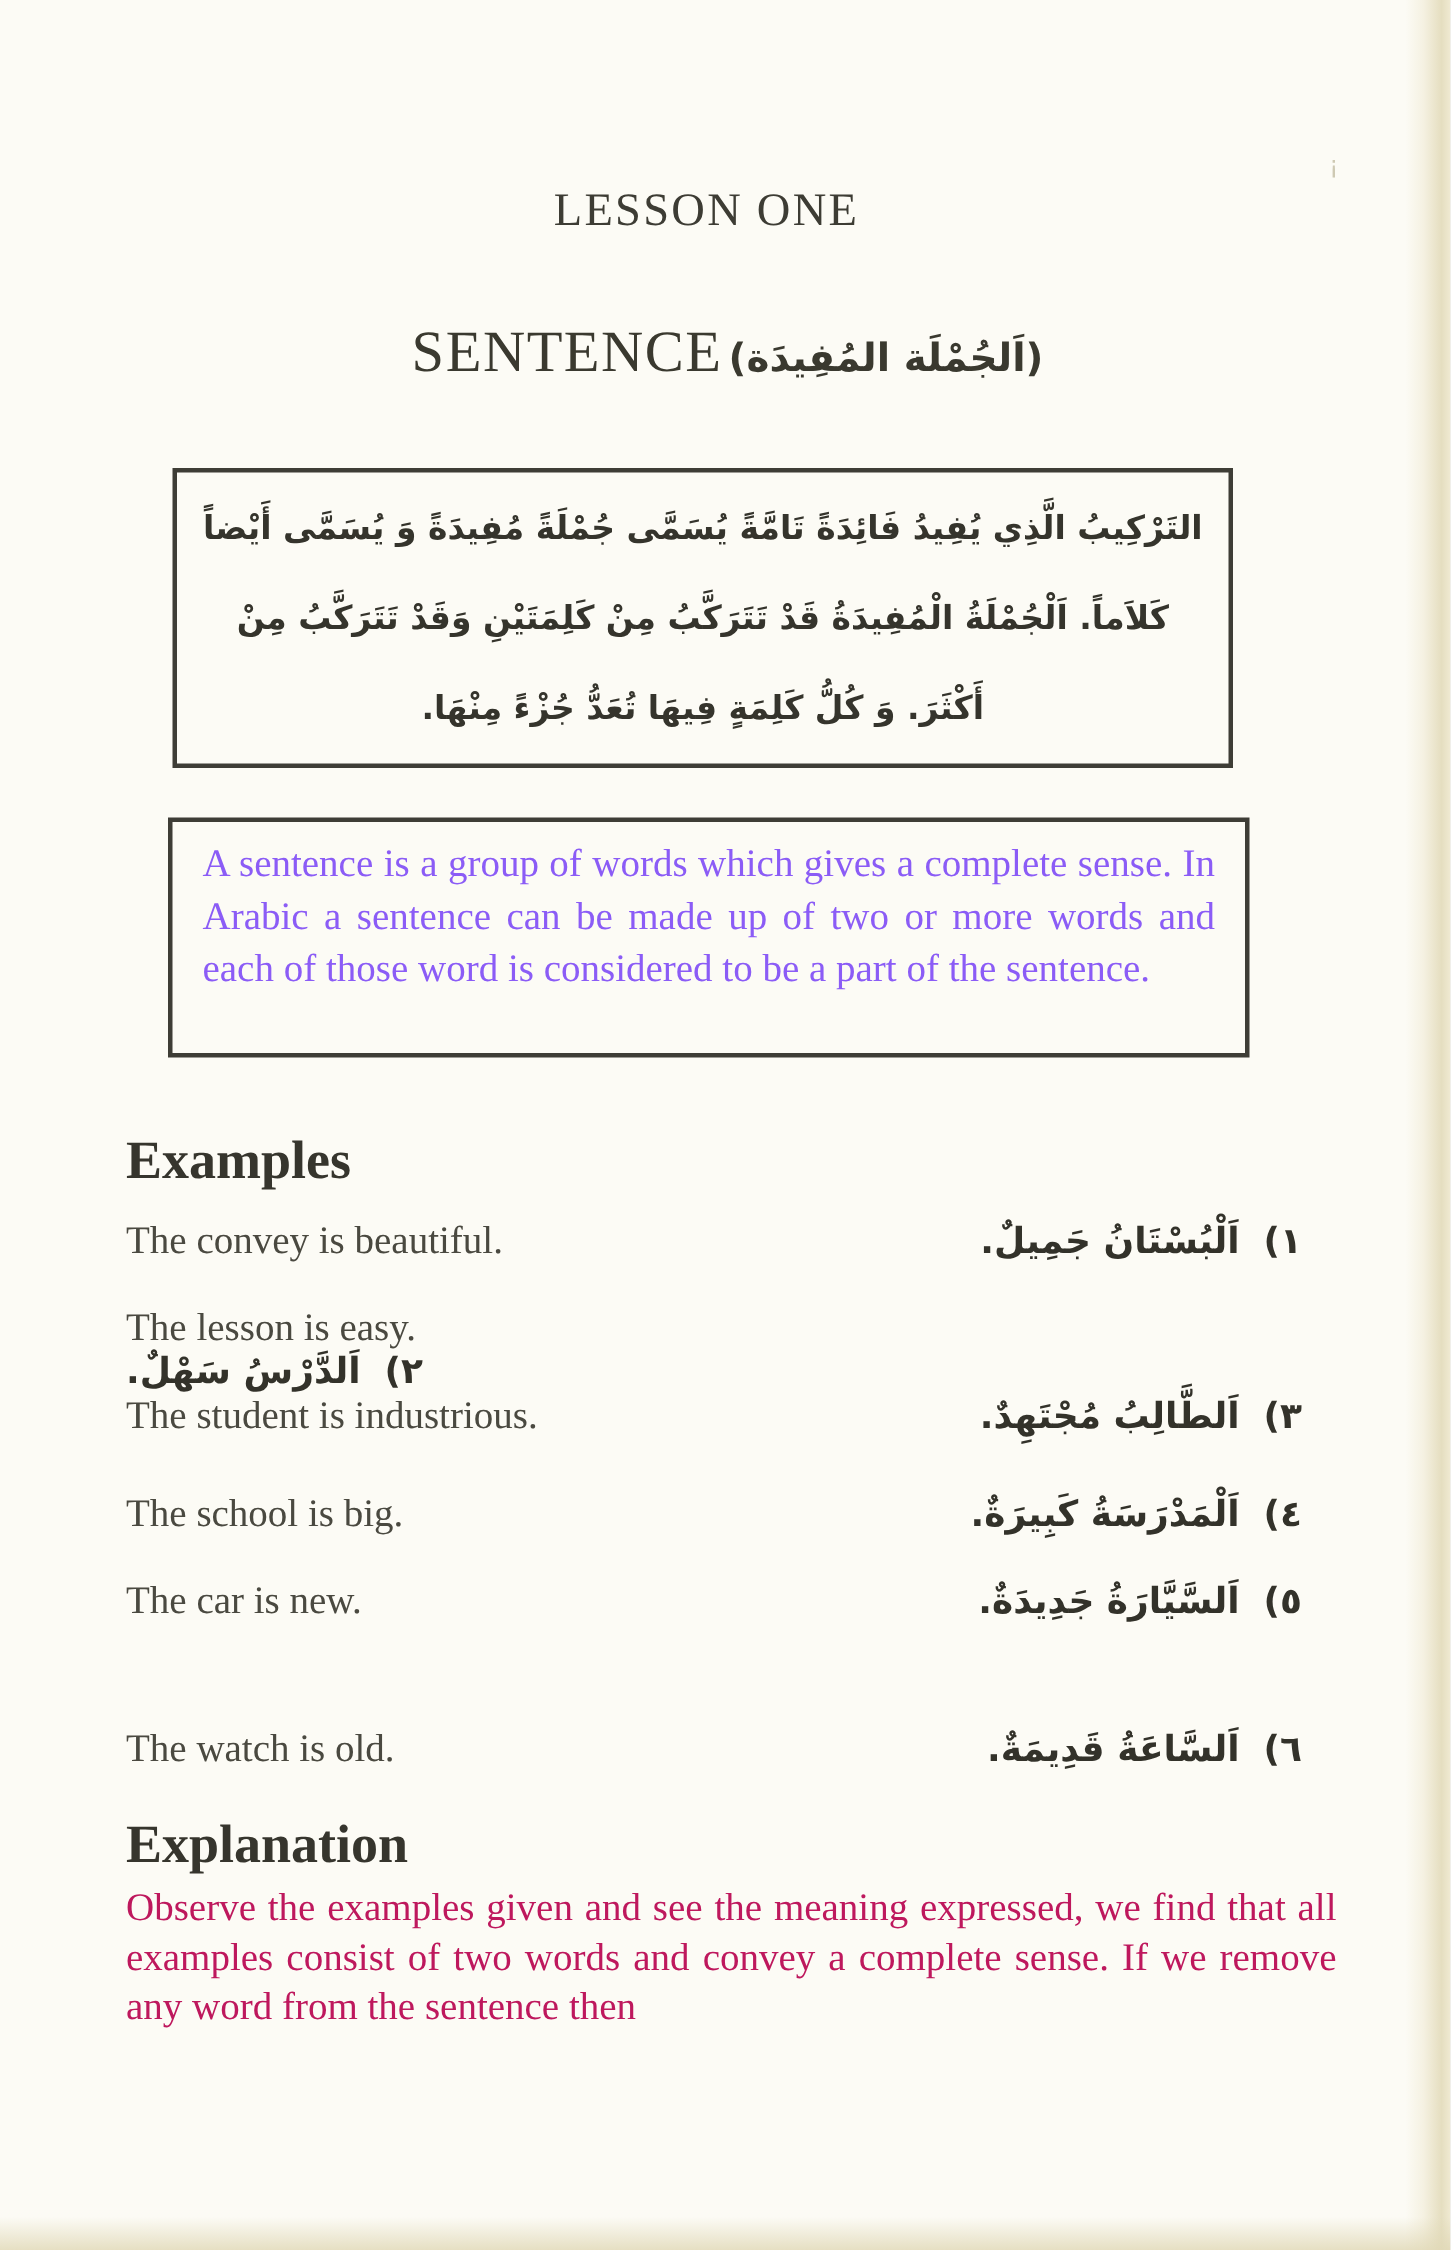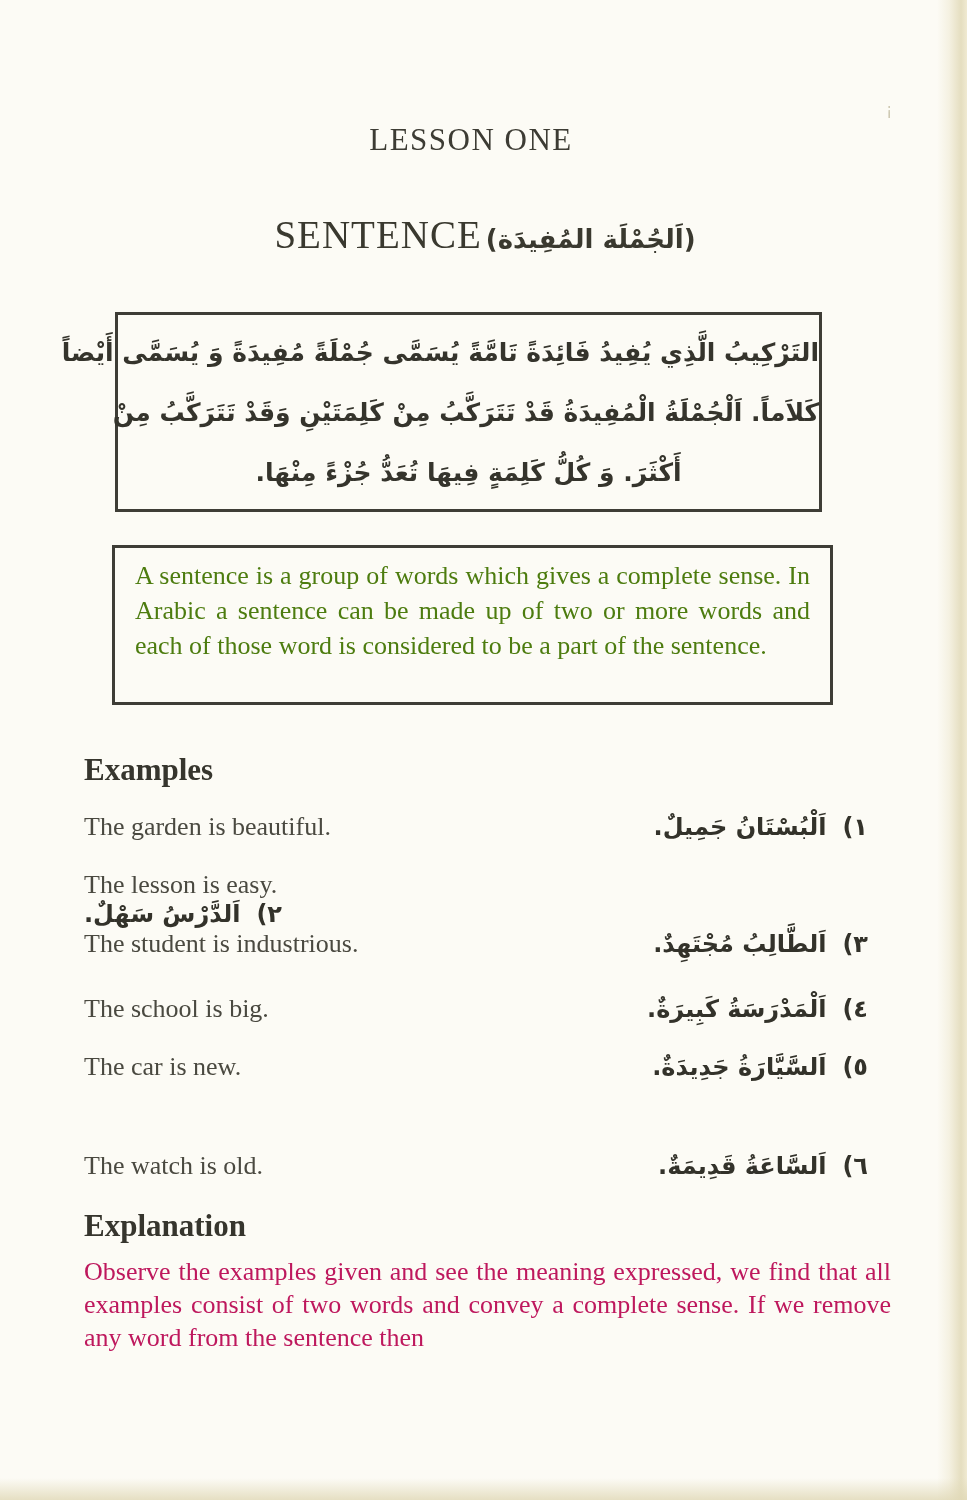--- a/index.html
+++ b/index.html
@@ -48,36 +48,36 @@
 
   .arabic-box {
     position: absolute; left: 115px; top: 312px;
     width: 701px; height: 186px;
     border: 3px solid #3e3d36;
     padding-top: 8px;
     text-align: center; direction: rtl;
   }
   .arabic-box .line {
     font-family: "DejaVu Sans", sans-serif;
-    font-weight: bold; font-size: 25px; line-height: 60px;
+    font-weight: bold; font-size: 22px; line-height: 60px;
     color: #35342c; white-space: nowrap;
   }
 
   .english-box {
     position: absolute; left: 112px; top: 545px;
     width: 675px; min-height: 132px;
     border: 3px solid #3e3d36;
     padding: 10px 20px 12px 20px;
     font-size: 26px; line-height: 35px;
-    text-align: justify; color: #4d7c0f;
+    text-align: justify; color: #8b5cf6;
   }
 
   .section-heading {
     position: absolute; left: 84px;
-    font-size: 31px; font-weight: bold; color: #36352d;
+    font-size: 36px; font-weight: bold; color: #36352d;
   }
   .examples-heading { top: 752px; }
   .explanation-heading { top: 1208px; }
 
   .example-row {
     position: absolute; left: 84px; width: 784px;
     display: flex; justify-content: space-between; align-items: baseline;
   }
   .example-row .en { font-size: 26px; color: #4a4940; }
   .example-row .ar-wrap {
@@ -114,21 +114,21 @@
     <div class="line">التَرْكِيبُ الَّذِي يُفِيدُ فَائِدَةً تَامَّةً يُسَمَّى جُمْلَةً مُفِيدَةً وَ يُسَمَّى أَيْضاً</div>
     <div class="line">كَلاَماً. اَلْجُمْلَةُ الْمُفِيدَةُ قَدْ تَتَرَكَّبُ مِنْ كَلِمَتَيْنِ وَقَدْ تَتَرَكَّبُ مِنْ</div>
     <div class="line">أَكْثَرَ. وَ كُلُّ كَلِمَةٍ فِيهَا تُعَدُّ جُزْءً مِنْهَا.</div>
   </div>
 
   <div class="english-box">A sentence is a group of words which gives a complete sense. In Arabic a sentence can be made up of two or more words and each of those word is considered to be a part of the sentence.</div>
 
   <div class="section-heading examples-heading">Examples</div>
 
   <div class="example-row row-1">
-    <span class="en">The garden is beautiful.</span>
+    <span class="en">The convey is beautiful.</span>
     <span class="ar-wrap">
       <span>١)</span>
       <span>اَلْبُسْتَانُ جَمِيلٌ.</span>
     </span>
   </div>
 
   <div class="example-row row-2">
     <span class="en">The lesson is easy.</span>
     <span class="ar-wrap">
       <span>٢)</span>

